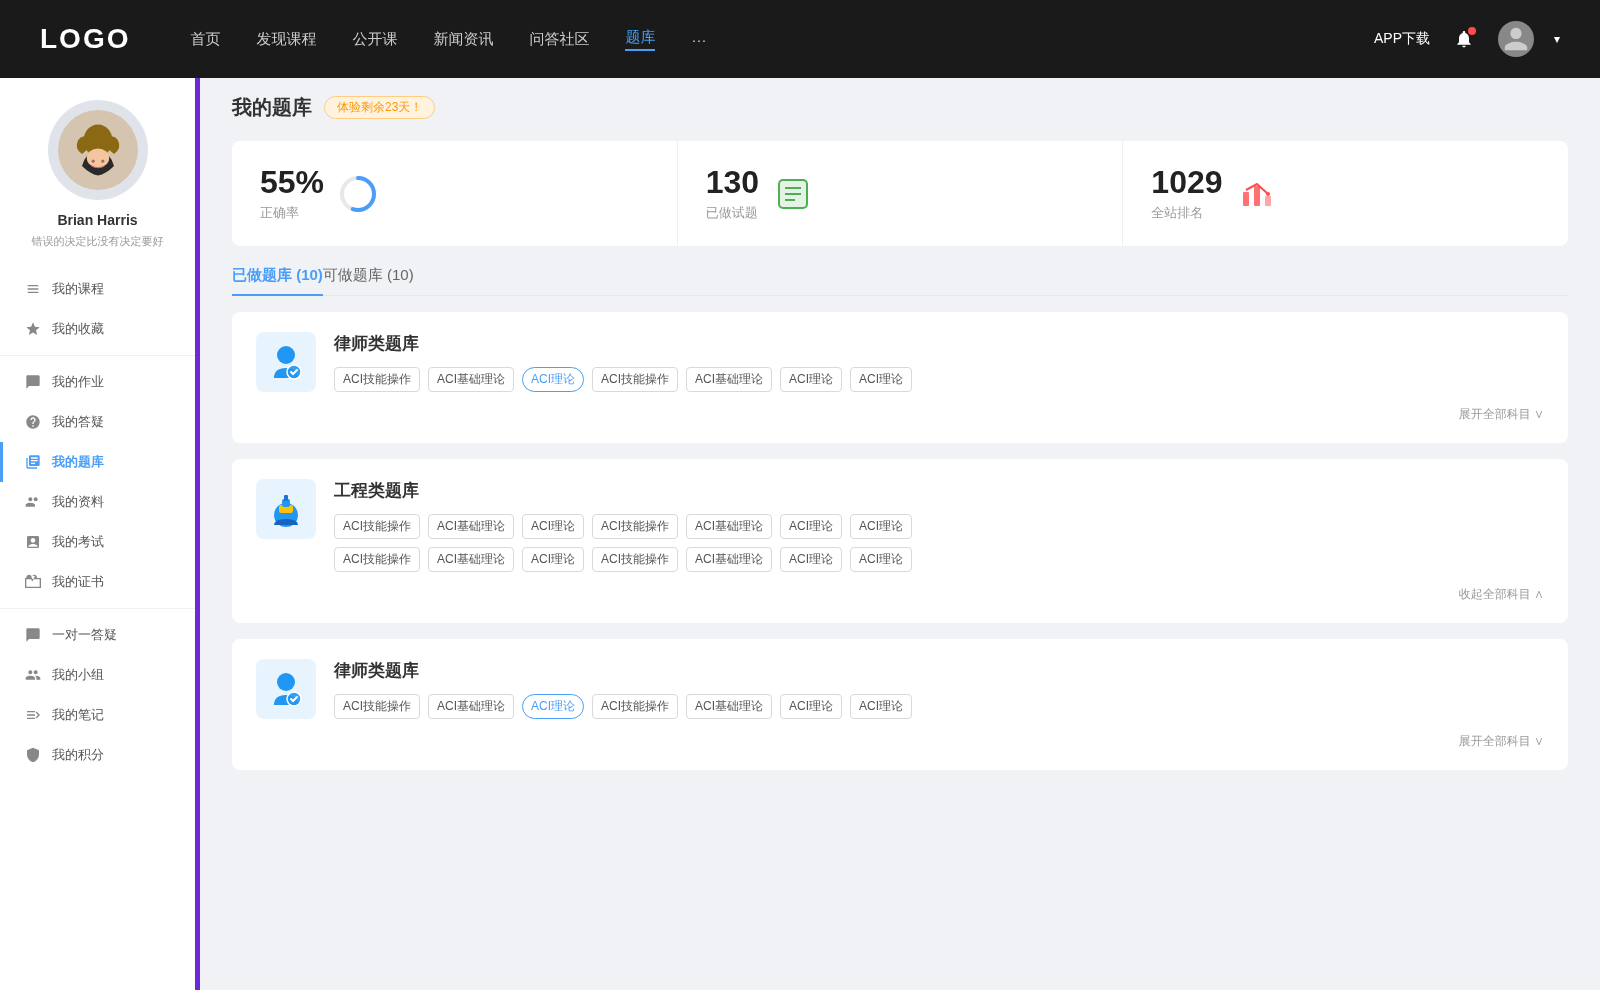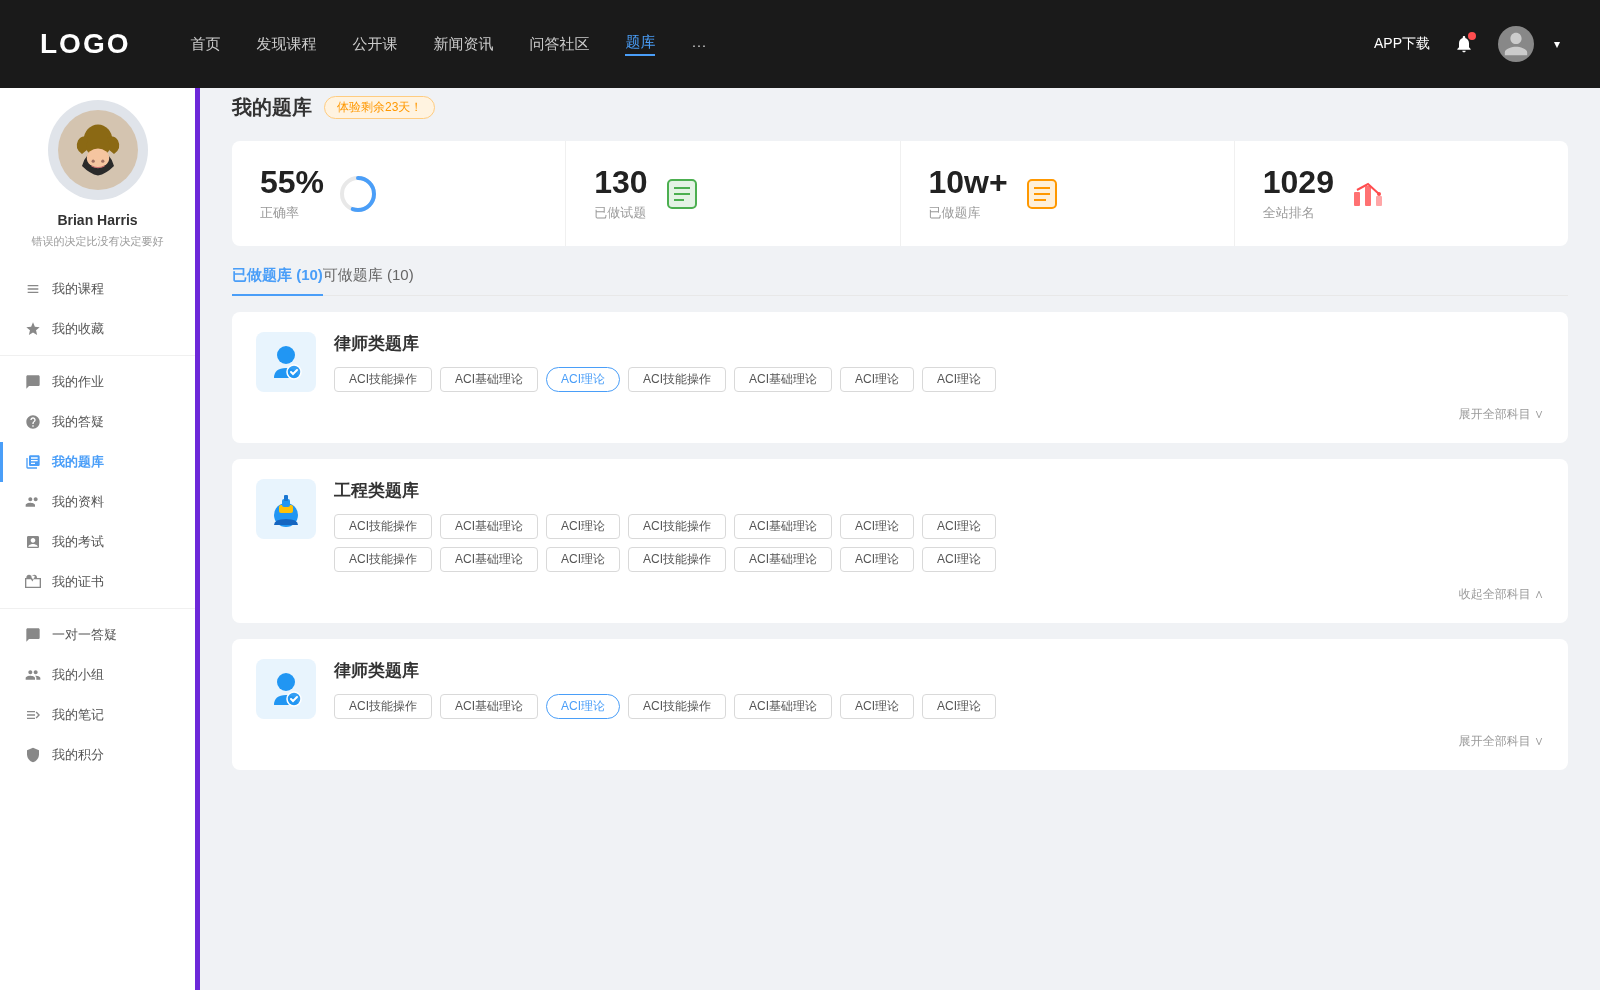--- a/index.html
+++ b/index.html
@@ -1,21 +1,21 @@
 <!DOCTYPE html>
 <html><head>
   <meta charset="utf-8">
   <style>
     * { box-sizing: border-box; margin: 0; padding: 0; }
     body { font-family: "PingFang SC", "Microsoft YaHei", sans-serif; background: #f0f2f5; min-height: 990px; }
 
     
     .navbar {
       background: #1a1a1a;
-      height: 88px;
+      height: 78px;
       display: flex;
       align-items: center;
       padding: 0 40px;
       position: fixed;
       top: 0; left: 0; right: 0;
       z-index: 100;
     }
     .navbar-logo {
       color: white;
       font-size: 28px;
@@ -272,21 +272,21 @@
     }
     .tags-row {
       display: flex;
       flex-wrap: wrap;
       gap: 8px;
       align-items: center;
     }
     .tag {
       border: 1px solid #d9d9d9;
       border-radius: 4px;
-      padding: 3px 14px;
+      padding: 3px 8px;
       font-size: 12px;
       color: #555;
       cursor: pointer;
       background: white;
     }
     .tag.active-tag {
       border-color: #4a9ef8;
       color: #4a9ef8;
       background: white;
       border-radius: 20px;
@@ -483,35 +483,20 @@
             <rect x="4" y="4" width="28" height="28" rx="4" fill="#4caf50" opacity="0.15"></rect>
             <rect x="4" y="4" width="28" height="28" rx="4" fill="none" stroke="#4caf50" stroke-width="2"></rect>
             <line x1="10" y1="12" x2="26" y2="12" stroke="#4caf50" stroke-width="2"></line>
             <line x1="10" y1="18" x2="26" y2="18" stroke="#4caf50" stroke-width="2"></line>
             <line x1="10" y1="24" x2="20" y2="24" stroke="#4caf50" stroke-width="2"></line>
           </svg>
         </div>
       </div>
       <div class="stat-item">
         <div class="stat-text">
-          <div class="stat-value">10w+</div>
-          <div class="stat-label">已做题库</div>
-        </div>
-        <div class="stat-icon">
-          <svg width="36" height="36" viewBox="0 0 36 36">
-            <rect x="4" y="4" width="28" height="28" rx="4" fill="#ff9800" opacity="0.15"></rect>
-            <rect x="4" y="4" width="28" height="28" rx="4" fill="none" stroke="#ff9800" stroke-width="2"></rect>
-            <line x1="10" y1="12" x2="26" y2="12" stroke="#ff9800" stroke-width="2"></line>
-            <line x1="10" y1="18" x2="26" y2="18" stroke="#ff9800" stroke-width="2"></line>
-            <line x1="10" y1="24" x2="22" y2="24" stroke="#ff9800" stroke-width="2"></line>
-          </svg>
-        </div>
-      </div>
-      <div class="stat-item">
-        <div class="stat-text">
           <div class="stat-value">1029</div>
           <div class="stat-label">全站排名</div>
         </div>
         <div class="stat-icon">
           <svg width="36" height="36" viewBox="0 0 36 36">
             <rect x="4" y="16" width="6" height="14" rx="1" fill="#ff4d4f" opacity="0.8"></rect>
             <rect x="15" y="10" width="6" height="20" rx="1" fill="#ff4d4f" opacity="0.8"></rect>
             <rect x="26" y="20" width="6" height="10" rx="1" fill="#ff4d4f" opacity="0.5"></rect>
             <polyline points="7,14 18,8 29,18" fill="none" stroke="#ff4d4f" stroke-width="2"></polyline>
             <circle cx="29" cy="18" r="2" fill="#ff4d4f"></circle>

